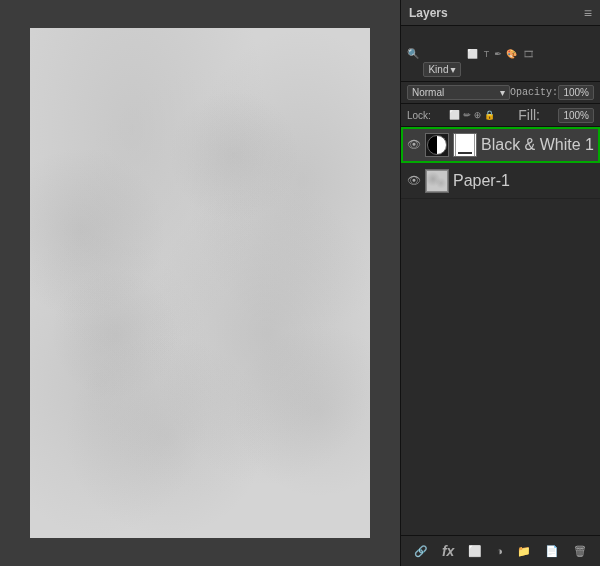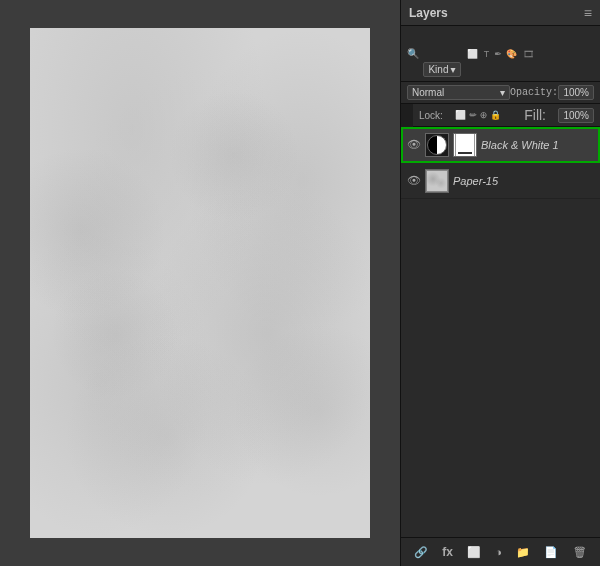--- a/index.html
+++ b/index.html
@@ -175,22 +175,21 @@
       text-align: right;
     }
 
     
     .lock-row {
       display: flex;
       align-items: center;
       padding: 3px 6px;
       background: #2a2a2a;
       border-bottom: 1px solid #111;
-      gap: 12px;
-      margin-left: 12px;
+      gap: 18px;
     }
 
     .lock-label {
       color: #aaa;
       font-size: 10px;
     }
 
     .lock-icons {
       display: flex;
       gap: 3px;
@@ -297,23 +296,22 @@
       height: 22px;
       background: #c8c8c8;
       border: 1px solid #888;
       background-image:
         radial-gradient(circle at 30% 40%, rgba(100,100,100,0.3) 0%, transparent 40%),
         radial-gradient(circle at 70% 60%, rgba(90,90,90,0.2) 0%, transparent 30%);
     }
 
     .layer-name {
       color: #ccc;
-      font-size: 11px;
+      font-size: 16px;
       flex: 1;
-      font-style: italic;
     }
 
     
     .layers-toolbar {
       display: flex;
       align-items: center;
       justify-content: space-around;
       padding: 5px 6px;
       background: #2a2a2a;
       border-top: 1px solid #111;
@@ -397,28 +395,28 @@
         <div class="layer-thumbnail-inner"></div>
       </div>
       <span class="layer-name">Black &amp; White 1</span>
     </div>
 
     <div class="layer-row">
       <span class="layer-visibility">👁</span>
       <div class="layer-thumbnail">
         <div class="layer-thumbnail-paper"></div>
       </div>
-      <span class="layer-name">Paper-15</span>
+      <span class="layer-name">Paper-1</span>
     </div>
 
   </div>
 
   <div class="layers-toolbar">
     <span class="toolbar-icon">🔗</span>
-    <span class="toolbar-icon" style="font-weight:bold; font-size:12px;">fx</span>
+    <span class="toolbar-icon" style="font-style:italic; font-weight:bold; font-size:14px;">fx</span>
     <span class="toolbar-icon">⬜</span>
     <span class="toolbar-icon">◑</span>
     <span class="toolbar-icon">📁</span>
     <span class="toolbar-icon">📄</span>
     <span class="toolbar-icon">🗑</span>
   </div>
 
 </div>
 
 </body></html>

